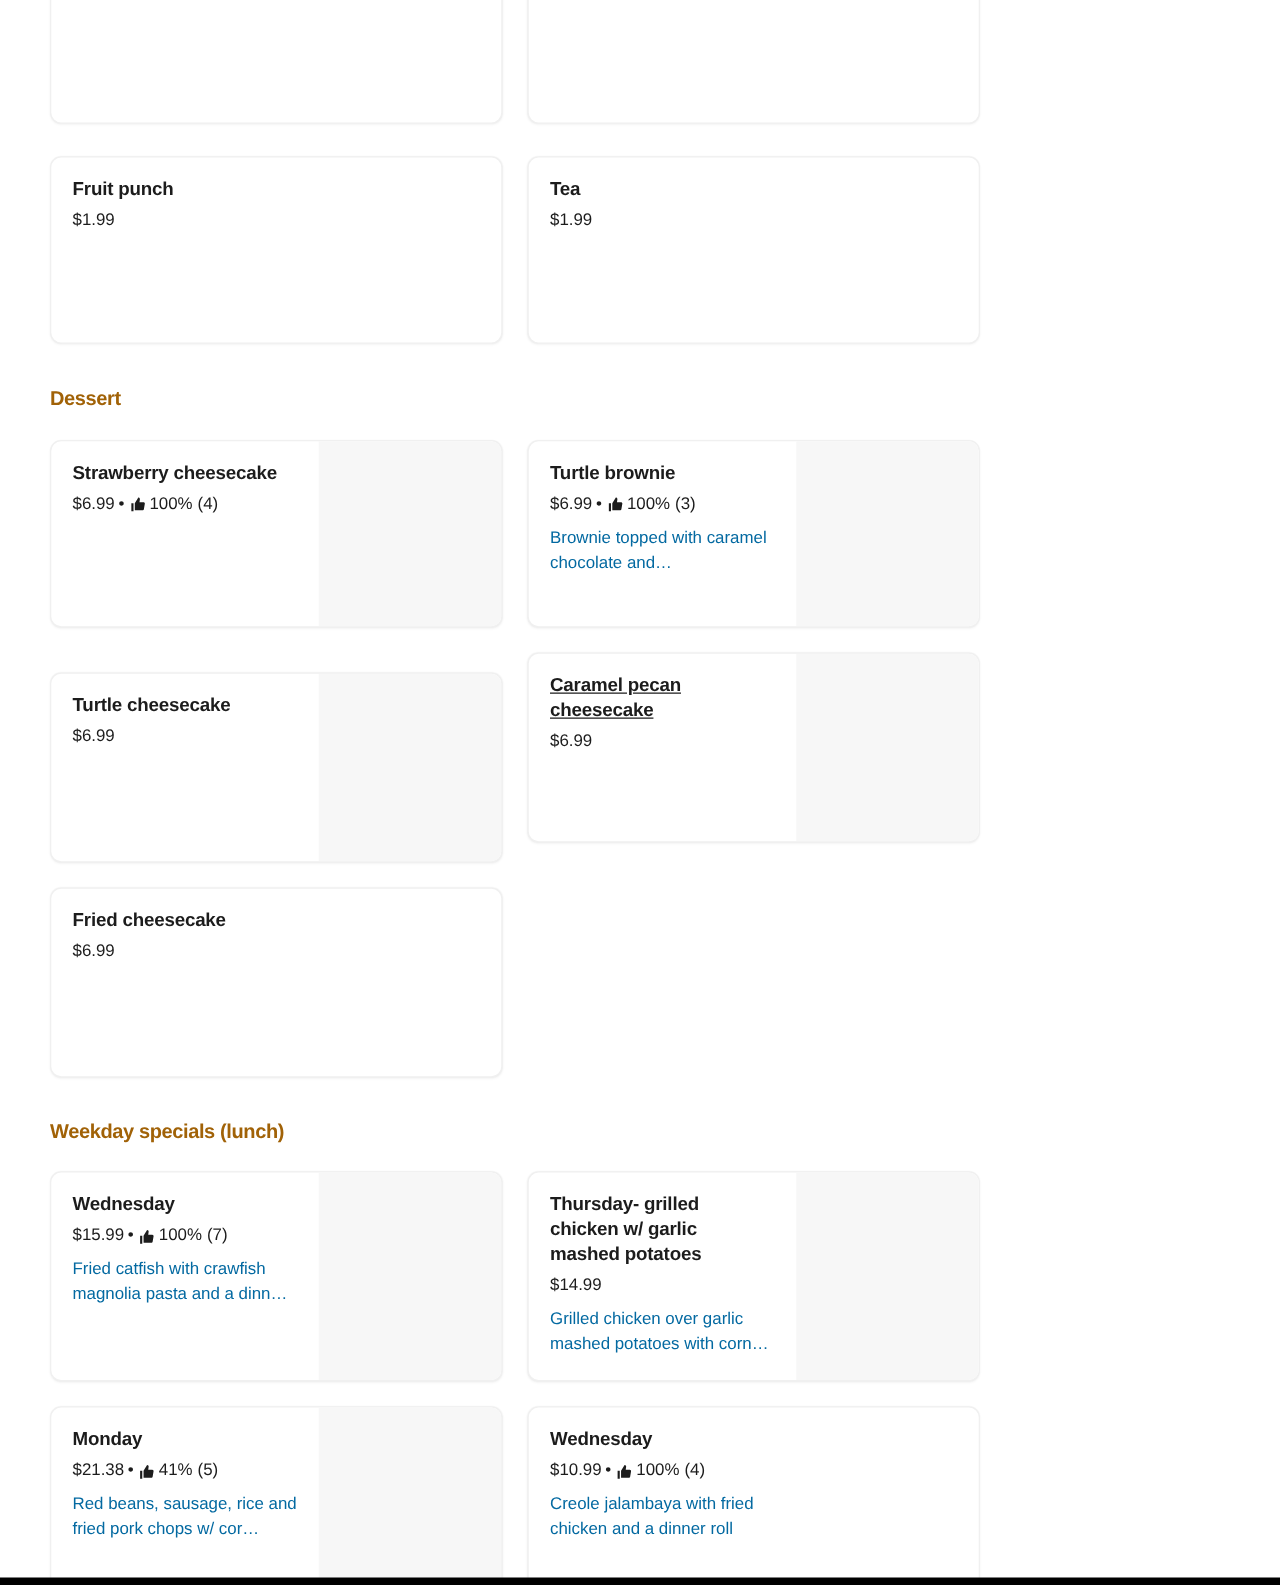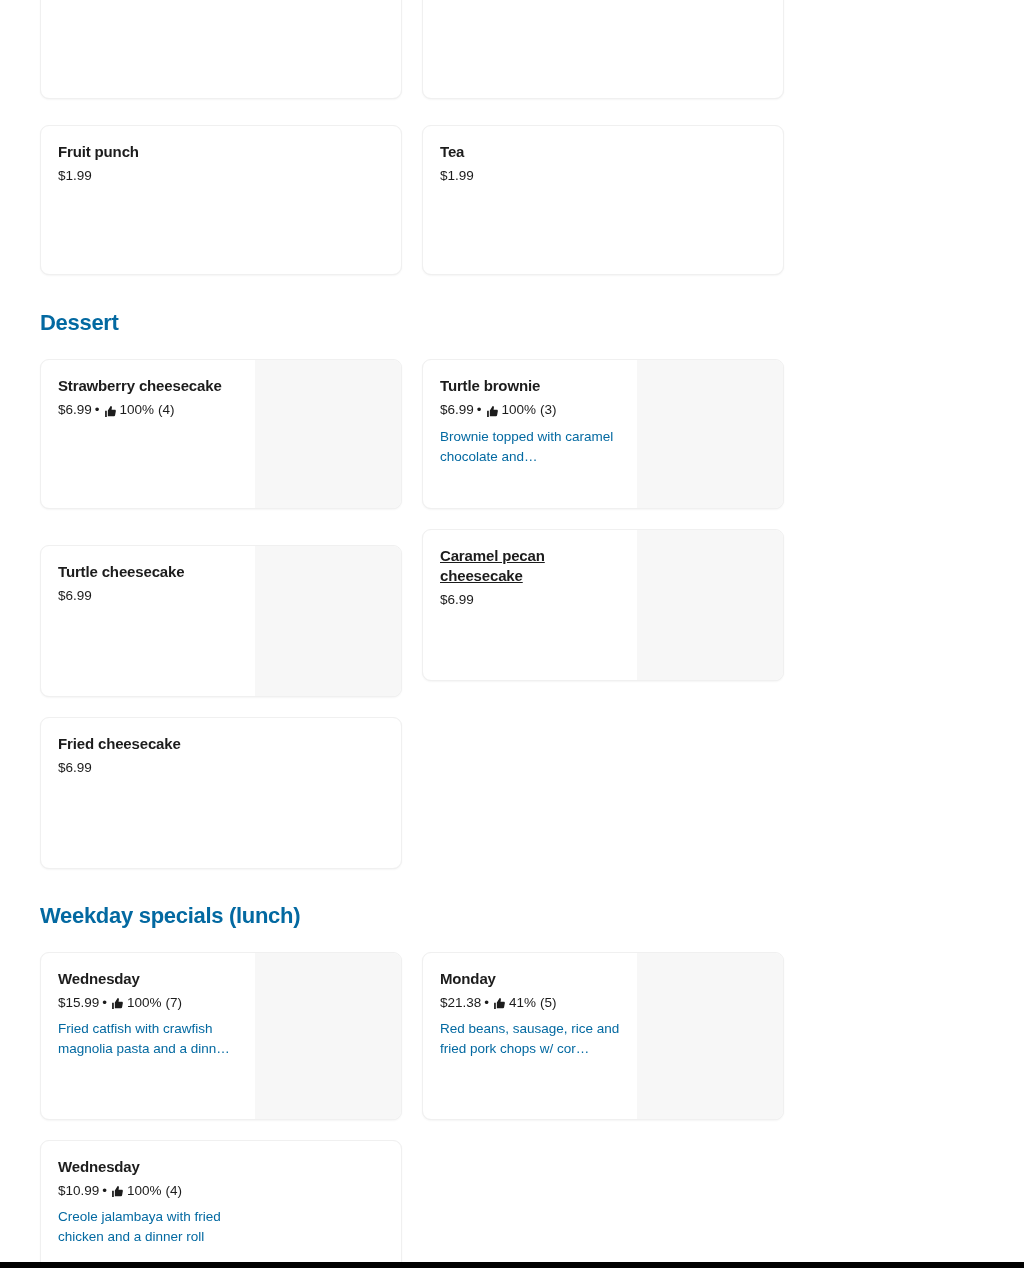--- a/index.html
+++ b/index.html
@@ -21,23 +21,23 @@
 
   .content {
     position: absolute;
     left: 40px;
     top: 0;
     width: 750px;
   }
 
   
   .section-heading {
-    font-size: 22px;
+    font-size: 16px;
     font-weight: 700;
-    color: #0369a1;
+    color: #a16207;
     letter-spacing: -0.3px;
     line-height: 1.2;
   }
 
   
   .card-grid {
     display: flex;
     flex-wrap: wrap;
     gap: 20px;
     width: 750px;
@@ -260,20 +260,30 @@
             </span>
             <span>100%</span>
             <span style="width:4px;"></span>
             <span>(7)</span>
           </div>
           <div class="card-desc">Fried catfish with crawfish magnolia pasta and a dinn…</div>
         </div>
         <div class="card-image"></div>
       </div>
 
+      <div class="card tall">
+        <div class="card-body">
+          <div class="card-title" style="max-width:160px;">Thursday- grilled chicken w/ garlic mashed potatoes</div>
+          <div class="card-meta">
+            <span>$14.99</span>
+          </div>
+          <div class="card-desc">Grilled chicken over garlic mashed potatoes with corn…</div>
+        </div>
+        <div class="card-image"></div>
+      </div>
 
       <div class="card tall">
         <div class="card-body">
           <div class="card-title">Monday</div>
           <div class="card-meta">
             <span>$21.38</span>
             <span class="meta-dot">•</span>
             <span class="thumb-icon">
               <svg viewBox="0 0 24 24" fill="#1c1c1c">
                   <path d="M2 10.5h3.2V22H2zM7.1 10.2 12.3 2c1.5 0 2.5 1.1 2.3 2.6l-.6 4.2H20c1.2 0 2.1 1.1 1.9 2.3l-1.4 8c-.2 1-1 1.7-2 1.7H7.1z"></path>

